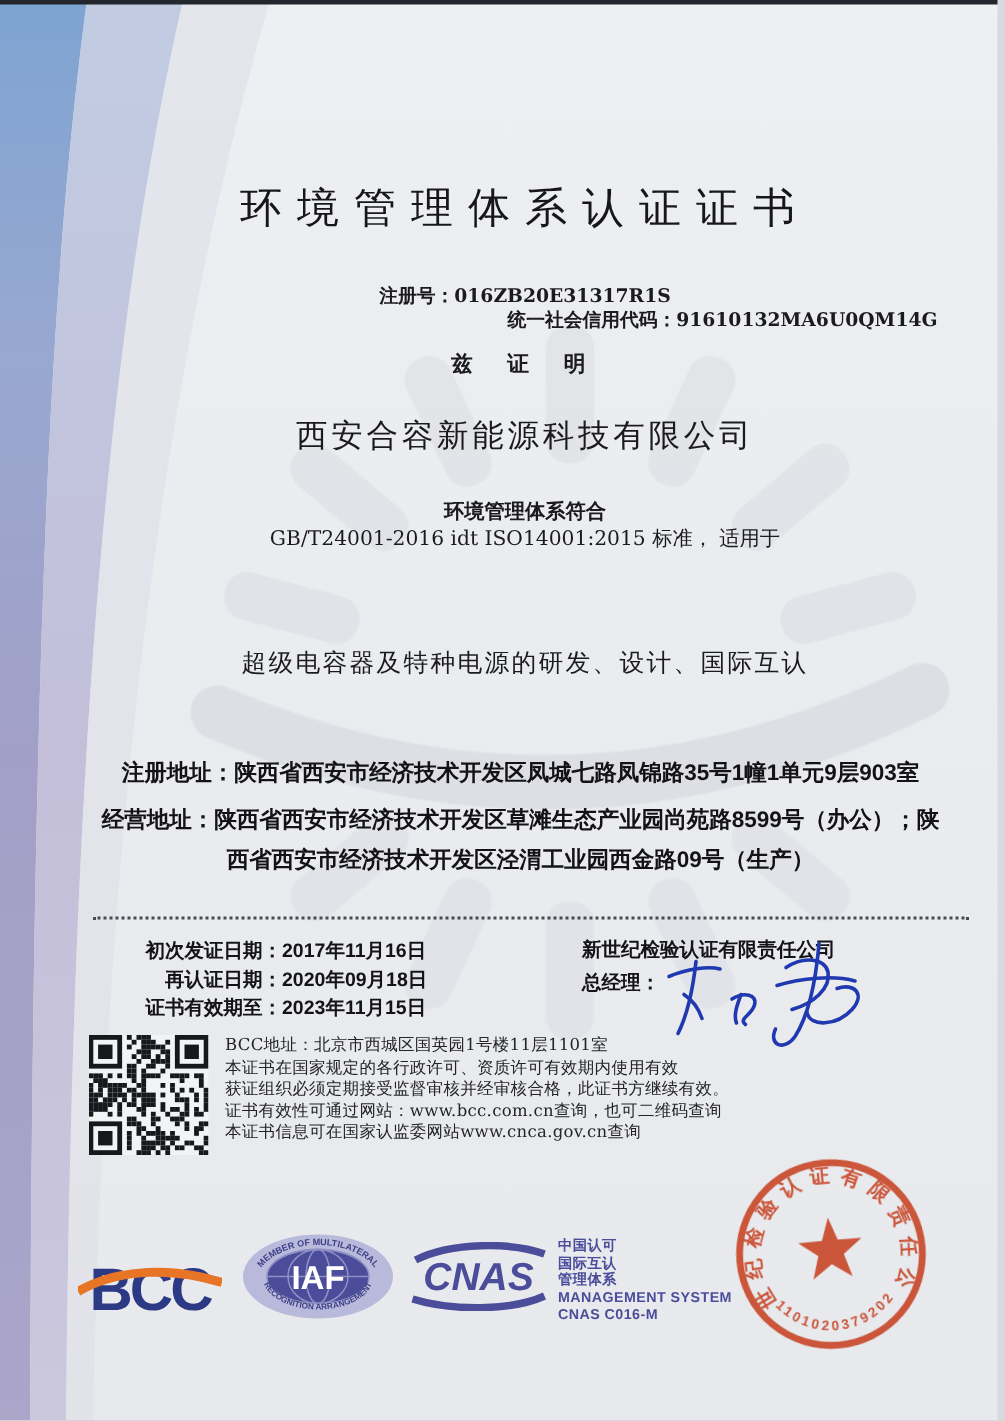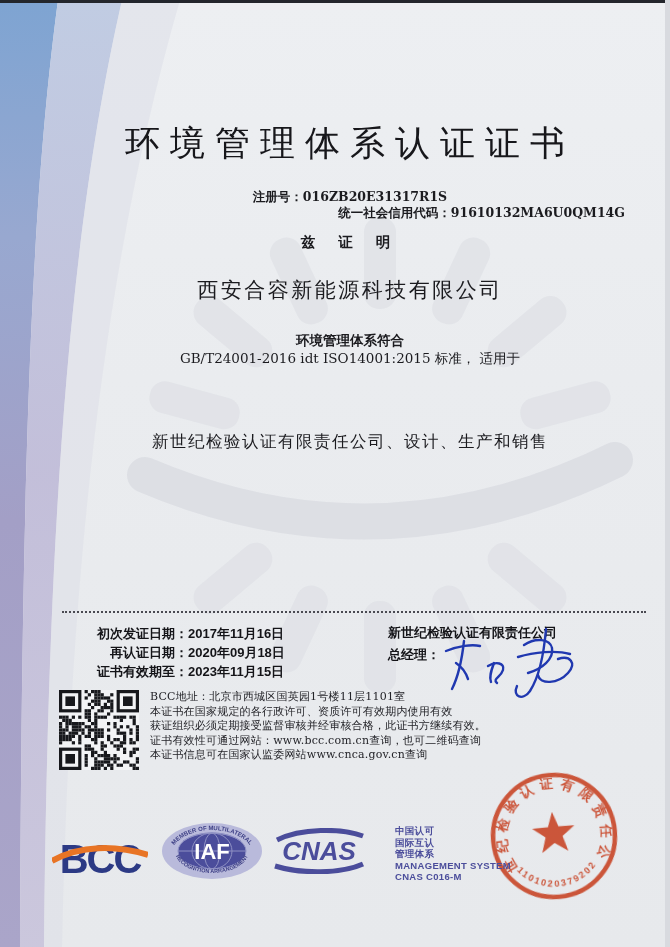--- a/index.html
+++ b/index.html
@@ -10,21 +10,21 @@
     font-family:"Liberation Sans", sans-serif;
     color:#1b1b1f;
   }
   .top-strip { position:absolute; top:0; left:0; width:100%; height:3px; background:#23262c; }
   .right-edge { position:absolute; top:0; right:0; width:5px; height:100%; background:#d8dadf; }
   .bg-svg { position:absolute; top:0; left:0; }
 
   .cline { position:absolute; left:75px; width:550px; text-align:center; }
   .title {
     top:120px; font-family:Liberation Mono, monospace;
-    font-size:35px; font-weight:500; letter-spacing:10px; color:#17171b;
+    font-size:28px; font-weight:500; letter-spacing:10px; color:#17171b;
   }
   .serifline { font-family:"DejaVu Serif","Liberation Serif",serif; }
   .reg-line    { top:189px; font-size:12.5px; font-weight:600; }
   .credit-line { top:205px; font-size:12.5px; font-weight:600;text-align:right; }
   .hereby      { top:233px; font-size:14.5px; font-weight:600; letter-spacing:9px; }
   .company     { top:276px; font-size:21px; font-weight:500; letter-spacing:2.5px; }
   .conform     { top:332px; font-size:13.5px; font-weight:600; }
   .standard    { top:350px; font-size:13.5px; font-weight:500; }
   .scope       { top:431px; font-size:16.5px; font-weight:500; letter-spacing:1.5px; }
 
@@ -52,21 +52,21 @@
   }
   .notes div { white-space:nowrap; }
 
   .stamp { position:absolute; top:770px; left:488px; width:132px; height:132px;
            opacity:.9; mix-blend-mode:multiply; transform:rotate(-5deg); }
 
   .bcc-logo  { position:absolute; top:835px; left:52px; }
   .iaf-logo  { position:absolute; top:821px; left:161px; }
   .cnas-logo { position:absolute; top:828px; left:271px; }
   .cnas-text { position:absolute; top:825px; left:372px; color:#4b4d9b; font-weight:bold;
-               font-size:9.5px; line-height:11.5px; letter-spacing:0.3px;margin-left:23px; }
+               font-size:9.5px; line-height:11.5px; letter-spacing:0.3px; }
   .cnas-text .en { font-size:9.5px; }
 </style>
 </head>
 <body>
 
 <div class="page">
 
   <svg class="bg-svg" width="670" height="947" viewBox="0 0 670 947">
     <defs>
       <linearGradient id="gb1" x1="0" y1="0" x2="0" y2="1">
@@ -117,22 +117,26 @@
     <span>统一社会信用代码：</span><span>91610132MA6U0QM14G</span>
   </div>
 
   <div class="cline serifline hereby">兹 证 明</div>
 
   <div class="cline serifline company">西安合容新能源科技有限公司</div>
 
   <div class="cline serifline conform">环境管理体系符合</div>
   <div class="cline serifline standard">GB/T24001-2016 idt ISO14001:2015 标准，  适用于</div>
 
-  <div class="cline serifline scope">新世纪检验认证有限责任公司、设计、生产和销售</div>
-
+  <div class="cline serifline scope">超级电容器及特种电源的研发、设计、国际互认</div>
+
+  <div class="addresses">
+    <p><span>注册地址：</span><span>陕西省西安市经济技术开发区凤城七路凤锦路35号1幢1单元9层903室</span></p>
+    <p><span>经营地址：</span><span>陕西省西安市经济技术开发区草滩生态产业园尚苑路8599号（办公）；陕西省西安市经济技术开发区泾渭工业园西金路09号（生产）</span></p>
+  </div>
 
   <div class="dotted"></div>
 
   <div class="dates">
     <div class="drow">
       <span class="dlabel">初次发证日期：</span>
       <span>2017年11月16日</span>
     </div>
     <div class="drow">
       <span class="dlabel">再认证日期：</span>

